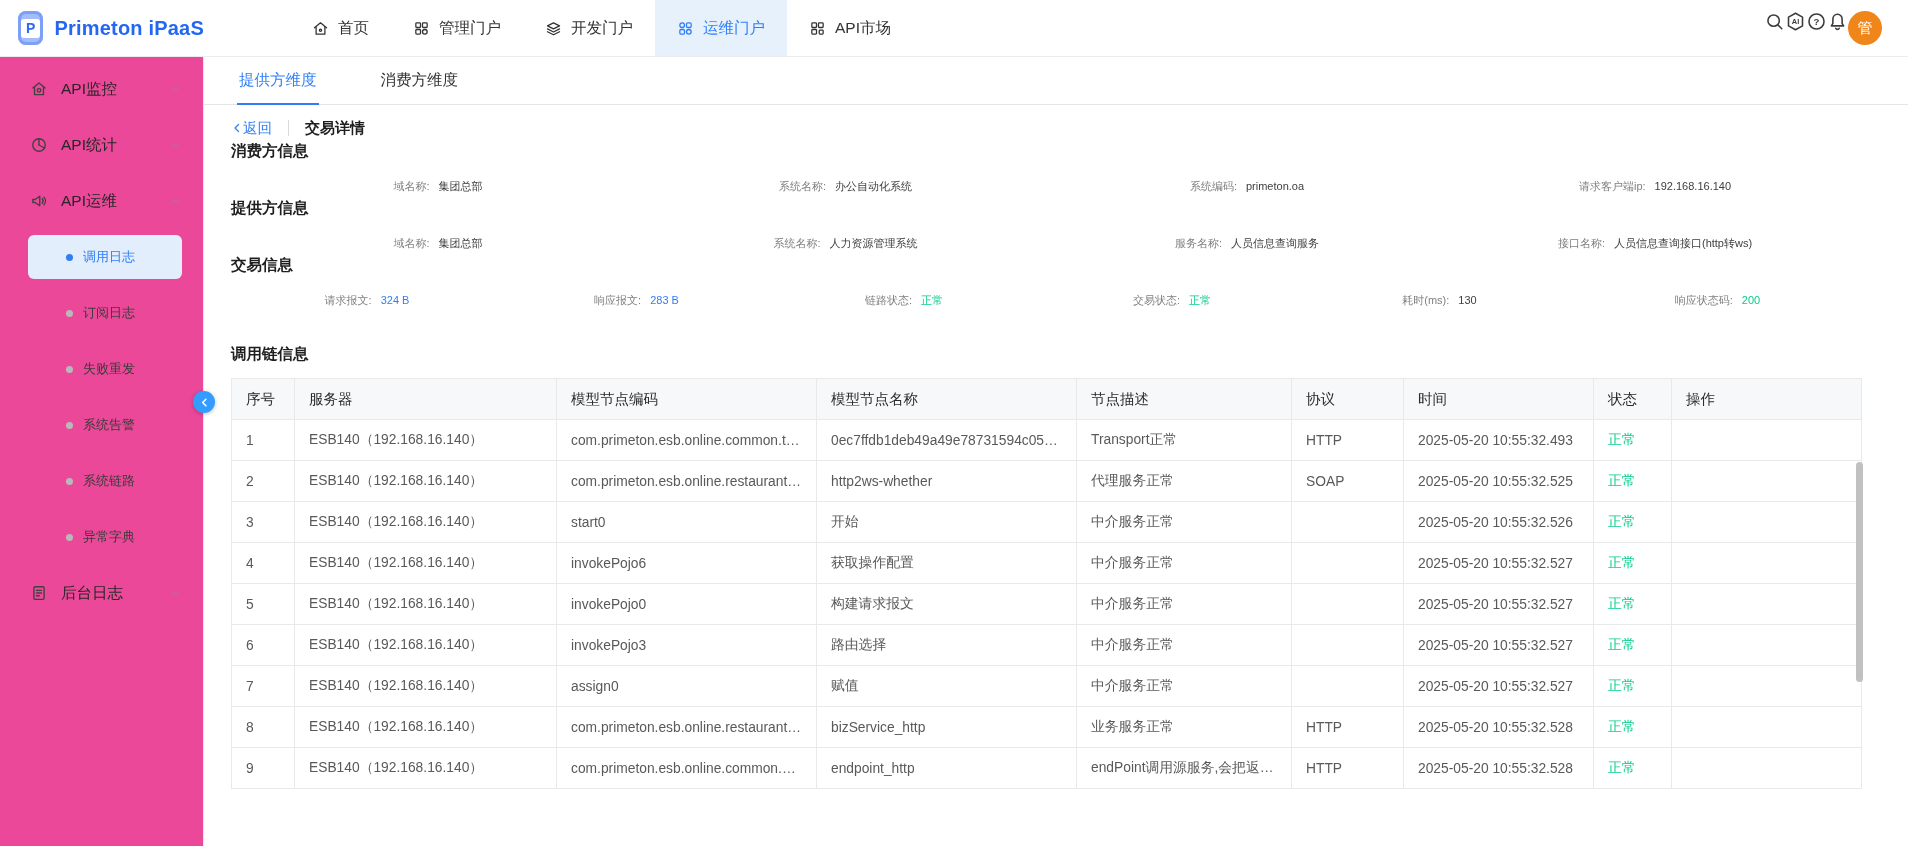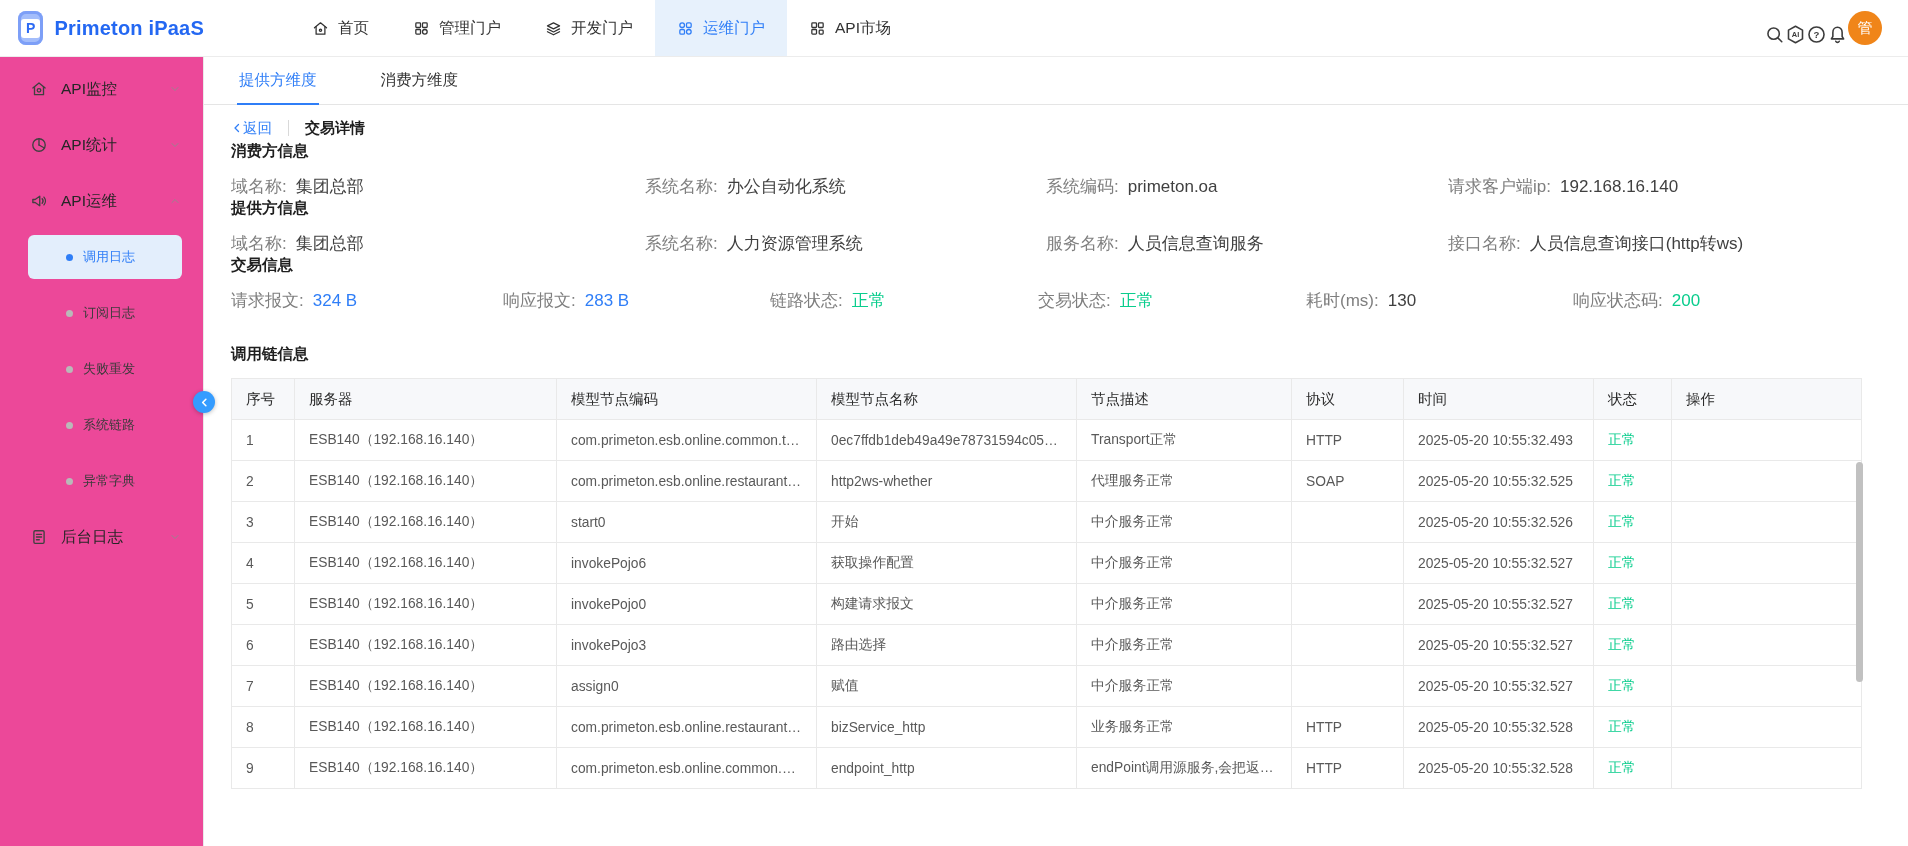--- a/index.html
+++ b/index.html
@@ -13,21 +13,21 @@
   .brand { display:flex; align-items:center; gap:11px; padding-left:18px; width:204px; flex:0 0 auto; cursor:pointer; }
   .brand-logo { width:34px; height:34px; border-radius:8px; background:#a3bdfb; display:grid; place-items:center;
     box-shadow:inset 0 0 0 3px #7d9ff7; }
   .logo-p { width:19px; height:19px; background:#fff; border-radius:3px; display:grid; place-items:center;
     color:#2d6bf4; font-weight:bold; font-size:14px; }
   .brand-name { font-size:20px; font-weight:bold; color:#2468f2; letter-spacing:.2px; white-space:nowrap; }
   .nav-menu { display:flex; height:100%; margin-left:86px; }
   .nav-item { display:flex; align-items:center; gap:9px; padding:0 22px; font-size:15.5px; color:#333; cursor:pointer; white-space:nowrap; }
   .nav-item .icn svg { width:17px; height:17px; display:block; }
   .nav-item.active { color:#2f7ef7; background:#e7f1fc; }
-  .nav-right { margin-left:auto; display:flex; align-items:flex-end; padding-right:26px; }
+  .nav-right { margin-left:auto; display:flex; align-items:flex-start; padding-right:26px; }
   .nav-right .icn { color:#3c3c3c; cursor:pointer; }
   .nav-right .icn svg { width:21px; height:21px; display:block; }
   .avatar { width:34px; height:34px; border-radius:50%; background:#f08519; color:#fff; font-size:15px;
     display:grid; place-items:center; cursor:pointer; }
 
   
   .app-body { flex:1; display:flex; min-height:0; }
   .sidebar { width:204px; flex:0 0 204px; border-right:1px solid #e9e9e9; padding-top:4px; background:#ec4899; }
   .side-group { height:56px; display:flex; align-items:center; padding:0 22px 0 30px; cursor:pointer; }
   .side-group .icn { color:#404040; }
@@ -53,21 +53,21 @@
   .content { padding:0 46px 0 27px; }
   .back-row { margin-top:12px; height:22px; display:flex; align-items:center; }
   .back-link { display:flex; align-items:center; color:#2f7ef7; font-size:14.5px; cursor:pointer; }
   .back-link svg { width:12px; height:12px; display:block; }
   .vdiv { width:1px; height:16px; background:#d9d9d9; margin:0 16px; }
   .page-title { font-size:15px; font-weight:bold; color:#1f1f1f; }
   .sec-title { font-size:15.5px; font-weight:bold; color:#1f1f1f; margin-top:2px; height:20px; line-height:20px; }
   .fields { display:grid; margin-top:15px; height:20px; align-items:center; }
   .fields.cols4 { grid-template-columns:414px 401px 402px 1fr; }
   .fields.cols6 { grid-template-columns:272px 267px 268px 268px 267px 1fr; }
-  .field { font-size:17px; white-space:nowrap; overflow:hidden; }
+  .field { font-size:11px; white-space:nowrap; overflow:hidden;text-align:center; }
   .flabel { color:#7f7f7f; margin-right:9px; }
   .fvalue { color:#404040; }
   .fvalue.link { color:#2f7ef7; cursor:pointer; }
   .fvalue.green { color:#0acd8d; }
   .chain-title { margin-top:34px; }
 
   
   table.chain { margin-top:14px; width:1631px; table-layout:fixed; border-collapse:collapse;border-radius:15px; }
   table.chain th, table.chain td { border:1px solid #e9e9e9; height:41px; padding:0 14px;
     text-align:left; white-space:nowrap; overflow:hidden; text-overflow:ellipsis; }
@@ -237,20 +237,26 @@
         </div>
         <div class="side-sub">
           <span class="pill">
             <span class="dot"></span>
             <span class="lbl">失败重发</span>
           </span>
         </div>
         <div class="side-sub">
           <span class="pill">
             <span class="dot"></span>
+            <span class="lbl">系统告警</span>
+          </span>
+        </div>
+        <div class="side-sub">
+          <span class="pill">
+            <span class="dot"></span>
             <span class="lbl">系统链路</span>
           </span>
         </div>
         <div class="side-sub">
           <span class="pill">
             <span class="dot"></span>
             <span class="lbl">异常字典</span>
           </span>
         </div>
         <div class="side-group">

